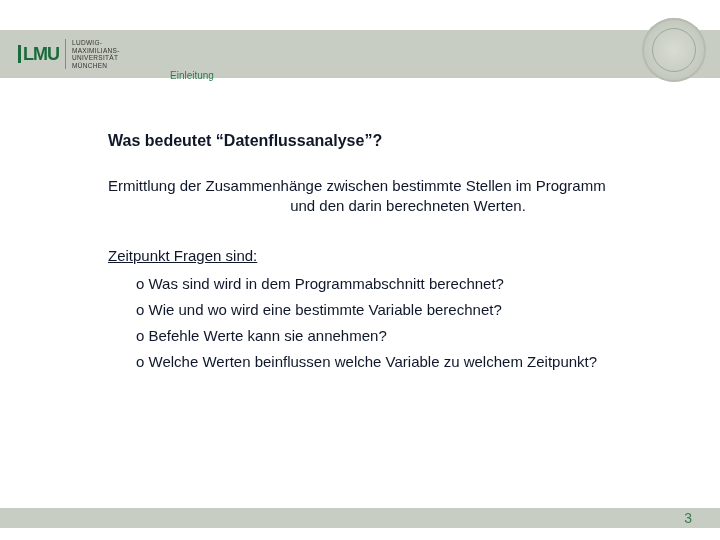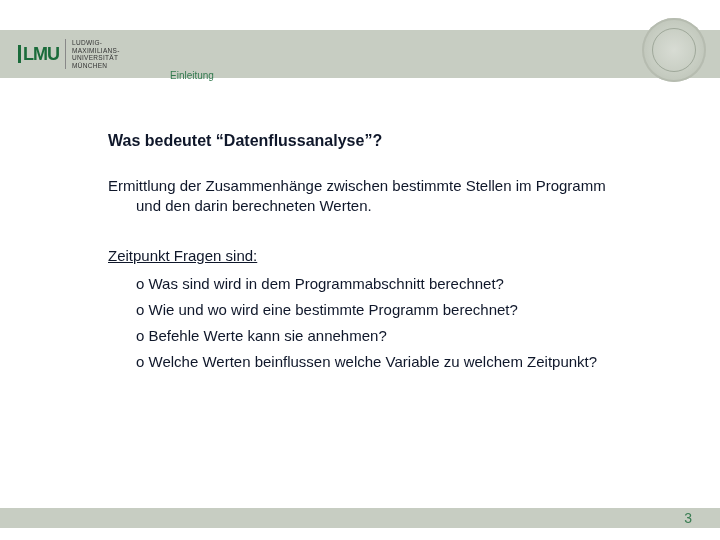--- a/index.html
+++ b/index.html
@@ -94,20 +94,21 @@
     margin-bottom: 26px;
   }
   .paragraph {
     font-size: 15px;
     line-height: 1.35;
     margin-bottom: 30px;
   }
   .paragraph .indent {
     display: block;
     padding-left: 28px;
+    text-align: center;
   }
   .subhead {
     font-size: 15px;
     text-decoration: underline;
     margin-bottom: 10px;
   }
   .qlist {
     list-style: none;
     padding-left: 28px;
   }
@@ -164,20 +165,20 @@
 
   <div class="paragraph">
     <span>Ermittlung der Zusammenhänge zwischen bestimmte Stellen im Programm</span>
     <span class="indent">und den darin berechneten Werten.</span>
   </div>
 
   <div class="subhead">Zeitpunkt Fragen sind:</div>
 
   <ul class="qlist">
     <li>Was sind wird in dem Programmabschnitt berechnet?</li>
-    <li>Wie und wo wird eine bestimmte Programm berechnet?</li>
+    <li>Wie und wo wird eine bestimmte Variable berechnet?</li>
     <li>Befehle Werte kann sie annehmen?</li>
     <li>Welche Werten beinflussen welche Variable zu welchem Zeitpunkt?</li>
   </ul>
 </div>
 
 <div class="footer-band"></div>
 <div class="page-num">3</div>
 
 </body></html>

